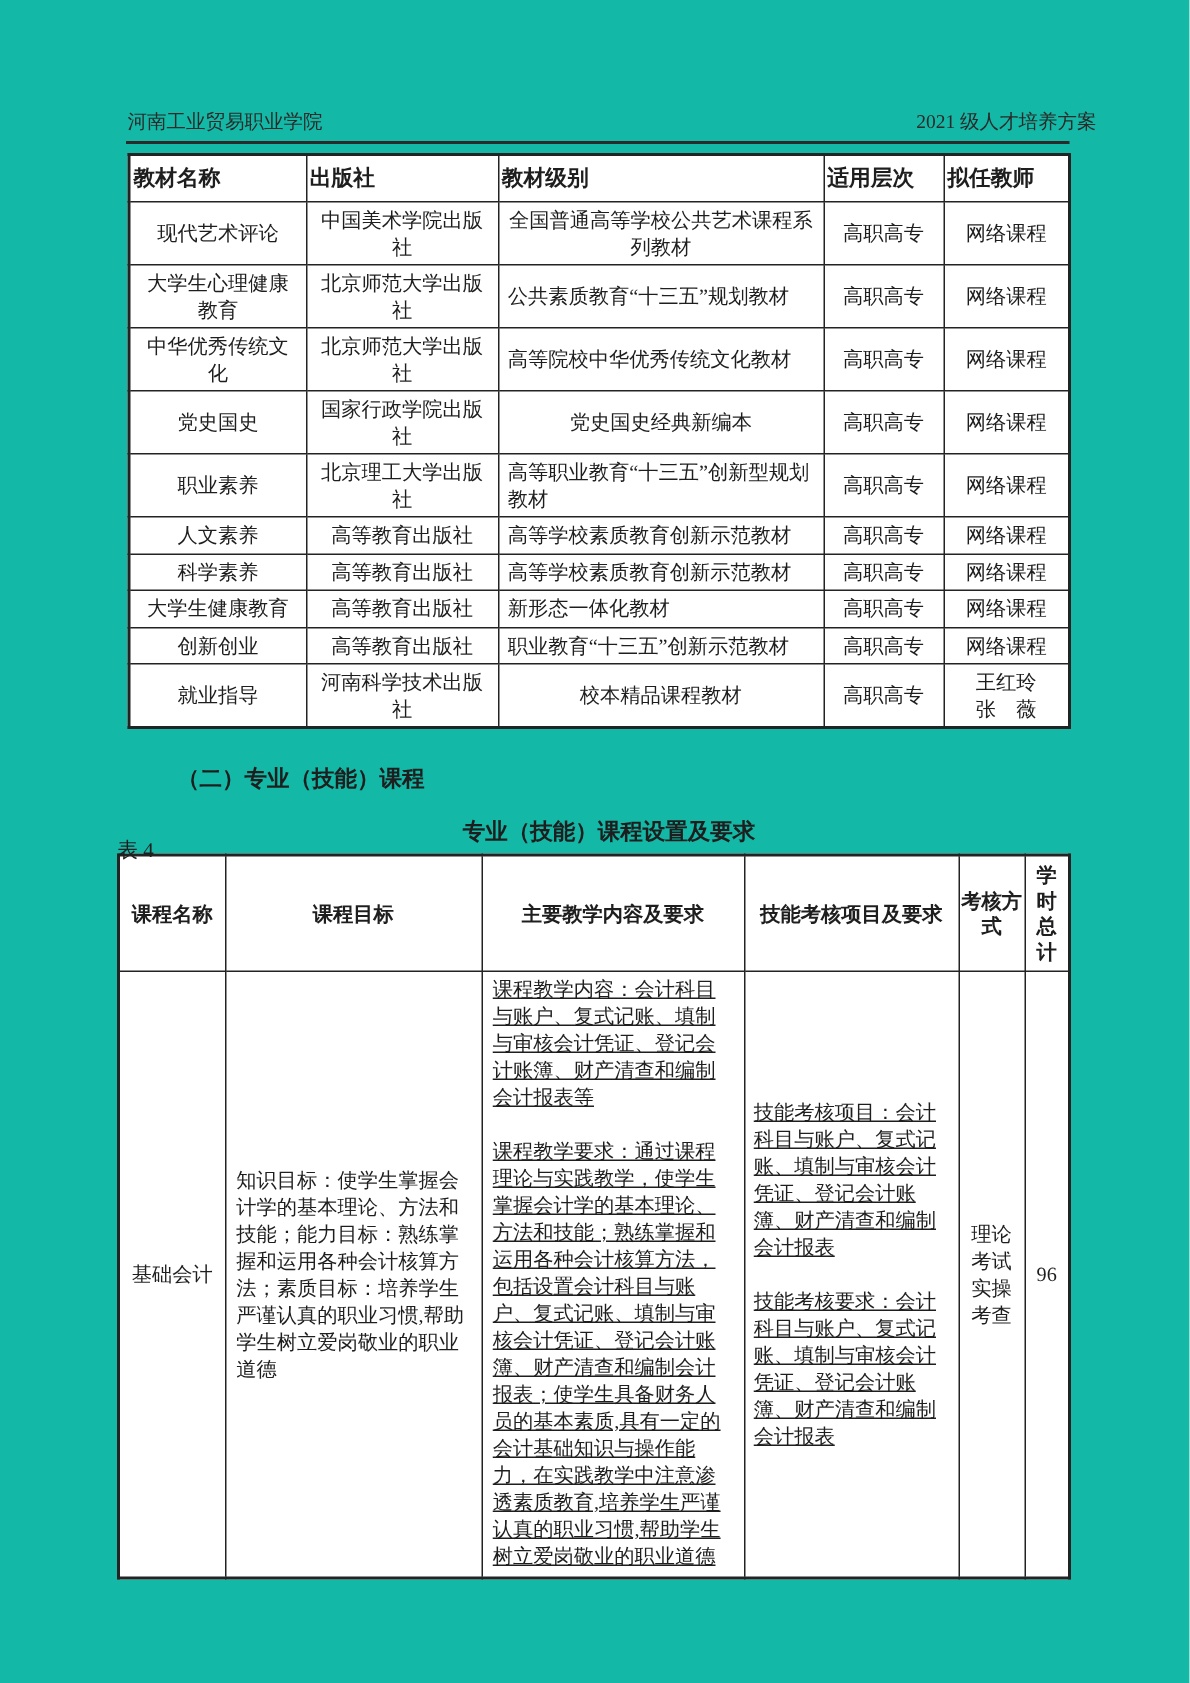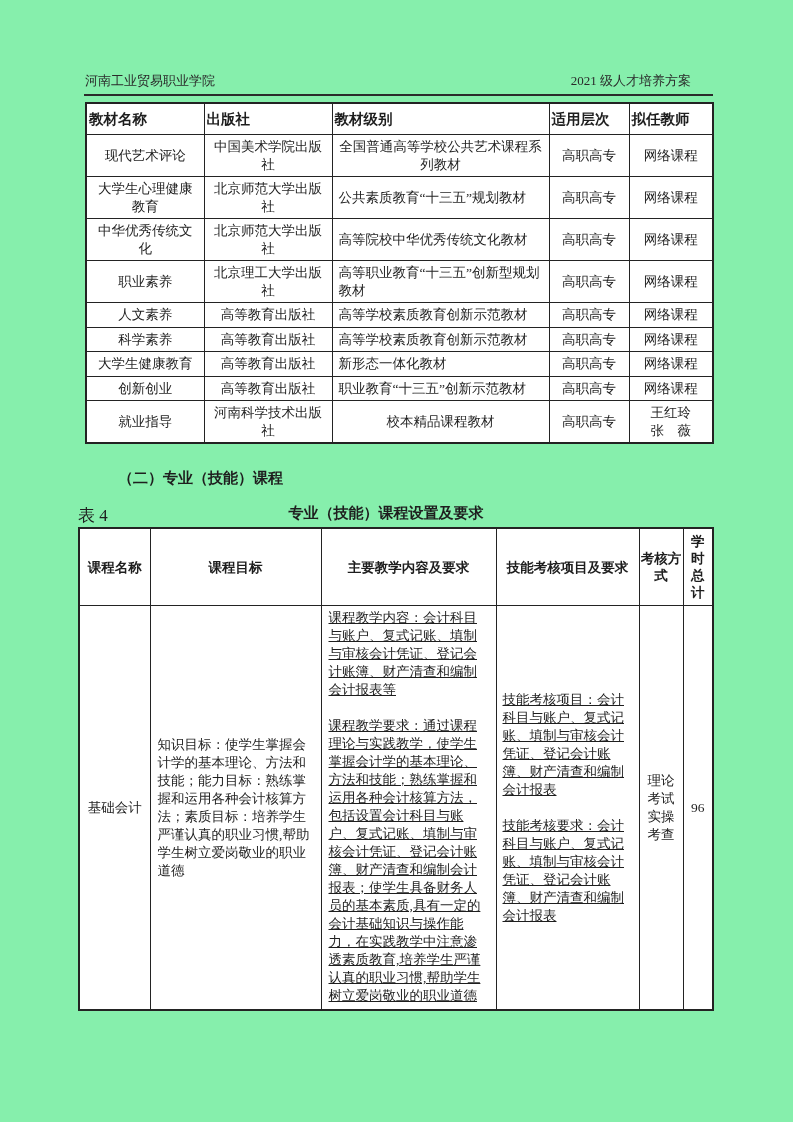--- a/index.html
+++ b/index.html
@@ -1,22 +1,22 @@
 <!DOCTYPE html>
 <html lang="zh"><head>
 <meta charset="utf-8">
 <style>
   html, body { margin:0; padding:0; background:#ffffff; }
   .page {
     position:relative;
     width:793px; height:1122px;
     margin:0 auto;
-    background:#86efac;
+    background:#14b8a6;
     box-sizing:border-box;
-    padding:73px 101px 0 80px;
+    padding:73px 61px 0 80px;
     font-family:"Liberation Serif","DejaVu Serif",serif;
     color:#1e1e1e;
     overflow:hidden;
   }
   
   .page-header {
     display:flex; justify-content:space-between; align-items:baseline;
     font-size:13px; line-height:16px;
     padding:0 1px 0 5px;
     color:#2a2a2a;
@@ -43,22 +43,22 @@
     margin:25px 0 0 38px;
     font-size:15px; font-weight:bold; line-height:19px;
   }
   .table-caption {
     position:relative;
     margin-top:16px;
     text-align:center;
     font-size:15px; font-weight:bold; line-height:19px;
   }
   .table-label {
-    position:absolute; left:-2px; top:2px;
-    font-size:17px; font-weight:normal;
+    position:absolute; left:-2px; top:12px;
+    font-size:14px; font-weight:normal;
   }
   
   .tb2 { width:634px; margin:4px 0 0 -2px; }
   .tb2 th { font-size:13.5px; padding:4px 1px; text-align:center; line-height:17px; vertical-align:middle; }
   .tb2 td { font-size:13.5px; line-height:18px; vertical-align:middle; }
   .tb2 .cell-course { text-align:center; padding:2px; }
   .tb2 .cell-objectives { padding:3px 7px; text-align:left; }
   .tb2 .cell-content { vertical-align:top; padding:3px 6px 4px 7px; text-align:left; }
   .tb2 .cell-assess { padding:3px 6px; text-align:left; }
   .tb2 .cell-method { text-align:center; padding:2px 3px; }
@@ -119,20 +119,27 @@
   </tr>
 
   <tr>
     <td class="cell-name">中华优秀传统文化</td>
     <td class="cell-pub">北京师范大学出版社</td>
     <td class="cell-level left">高等院校中华优秀传统文化教材</td>
     <td class="cell-tier">高职高专</td>
     <td class="cell-teacher">网络课程</td>
   </tr>
 
+  <tr>
+    <td class="cell-name">党史国史</td>
+    <td class="cell-pub">国家行政学院出版社</td>
+    <td class="cell-level center">党史国史经典新编本</td>
+    <td class="cell-tier">高职高专</td>
+    <td class="cell-teacher">网络课程</td>
+  </tr>
 
   <tr>
     <td class="cell-name">职业素养</td>
     <td class="cell-pub">北京理工大学出版社</td>
     <td class="cell-level left">高等职业教育“十三五”创新型规划教材</td>
     <td class="cell-tier">高职高专</td>
     <td class="cell-teacher">网络课程</td>
   </tr>
 
   <tr>

